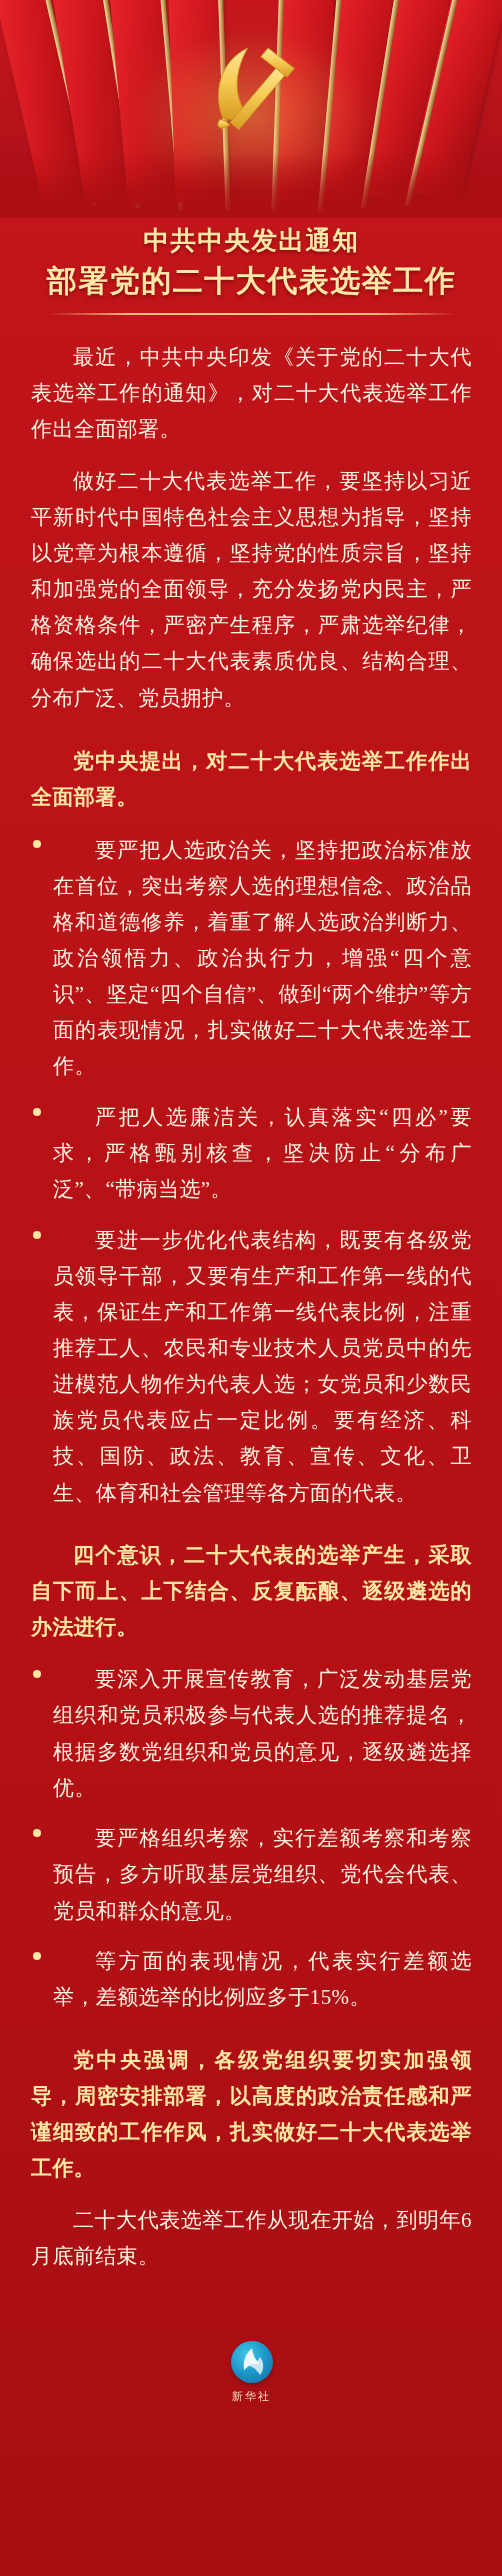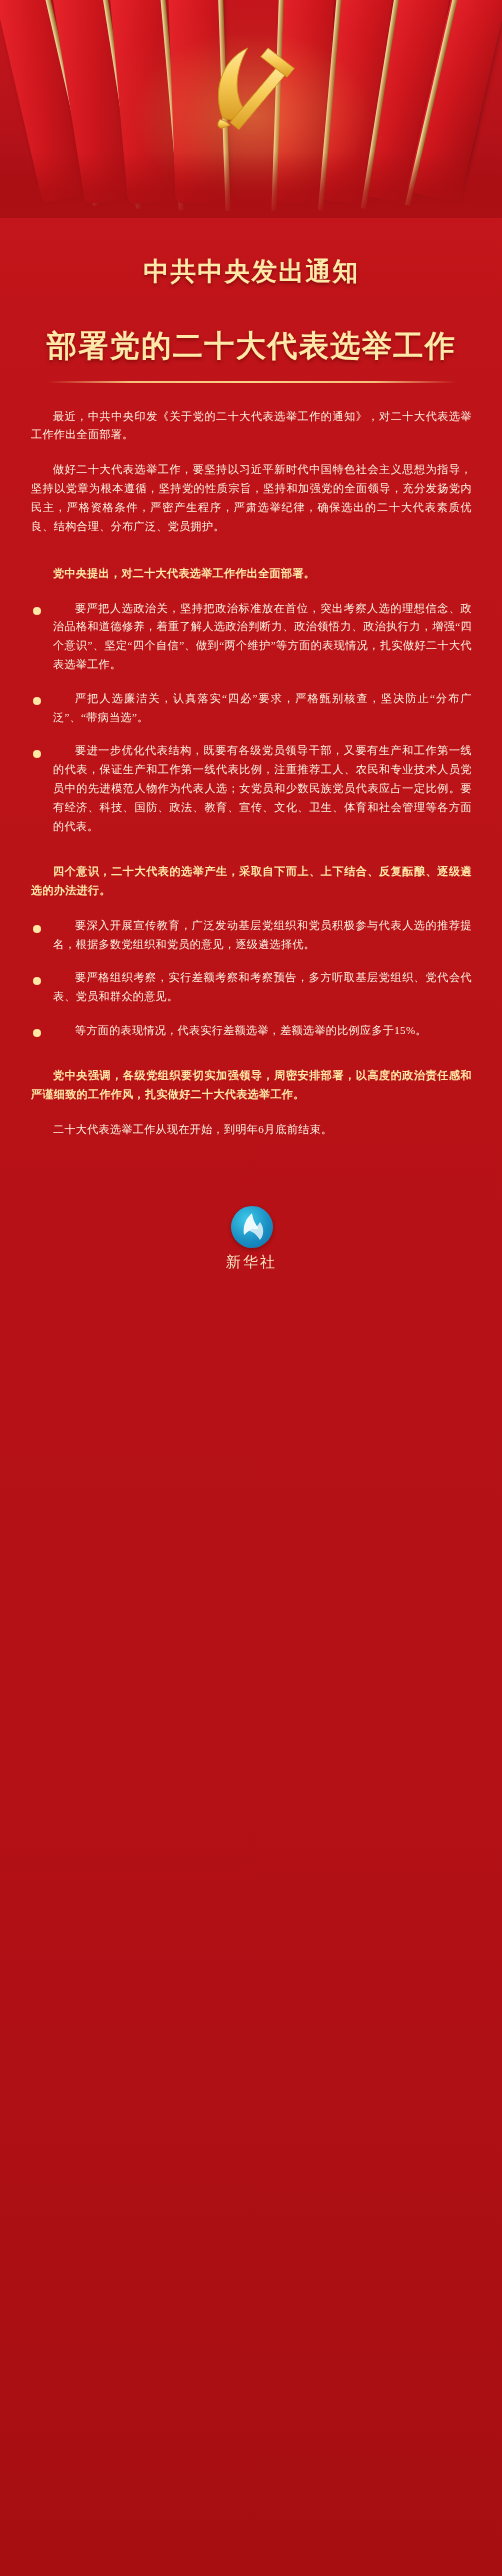--- a/index.html
+++ b/index.html
@@ -72,43 +72,42 @@
   }
 
   
   .title-block {
     position: relative;
     margin: 0 auto;
     padding: 4.4px 0 16px 0;
     text-align: center;
   }
   .title-line {
-    font-family: Liberation Mono, monospace;
+    font-family: Liberation Sans, sans-serif;
     font-weight: bold;
     color: #ffe9a8;
     letter-spacing: 1.5px;
     text-shadow: 0 1.5px 3.6px rgba(90,0,0,0.55);
     line-height: 1.45;
-    margin-top: 34px;
   }
   .title-line.l1 { font-size: 25.5px; }
   .title-line.l2 { font-size: 30px; }
   .title-rule {
     width: 408px;
     height: 2.2px;
     margin: 10.2px auto 0 auto;
     background: linear-gradient(90deg, rgba(255,220,140,0) 0%, rgba(255,220,140,0.85) 20%, rgba(255,220,140,0.95) 50%, rgba(255,220,140,0.85) 80%, rgba(255,220,140,0) 100%);
   }
 
   
   .content {
     padding: 7.3px 31px 29px 31px;
     color: #fff4e2;
     font-family: "Liberation Serif", serif;
-    font-size: 11px;
+    font-size: 21px;
     line-height: 1.72;
     letter-spacing: 0.4px;
   }
   .para {
     margin: 0 0 16px 0;
     text-align: justify;
     text-justify: inter-ideograph;
   }
   .para.indent { text-indent: 2em; }
   .para.lead {
@@ -146,21 +145,21 @@
     margin: 0 auto 5.8px auto;
     border-radius: 50%;
     background: radial-gradient(circle at 38% 32%, #3ec9e8 0%, #1a8fc4 55%, #0f6ea8 100%);
     position: relative;
     box-shadow: 0 1.5px 4.4px rgba(0,0,0,0.3);
   }
   .xinhua-logo svg { position: absolute; left: 0; top: 0; }
   .xinhua-name {
     color: #f6e2c2;
     font-family: "Liberation Serif", serif;
-    font-size: 15px;
+    font-size: 11px;
     letter-spacing: 2.2px;
   }
 </style>
 </head>
 <body>
 
 <div class="page">
 
   <div class="banner">
     <div class="flagwrap">

